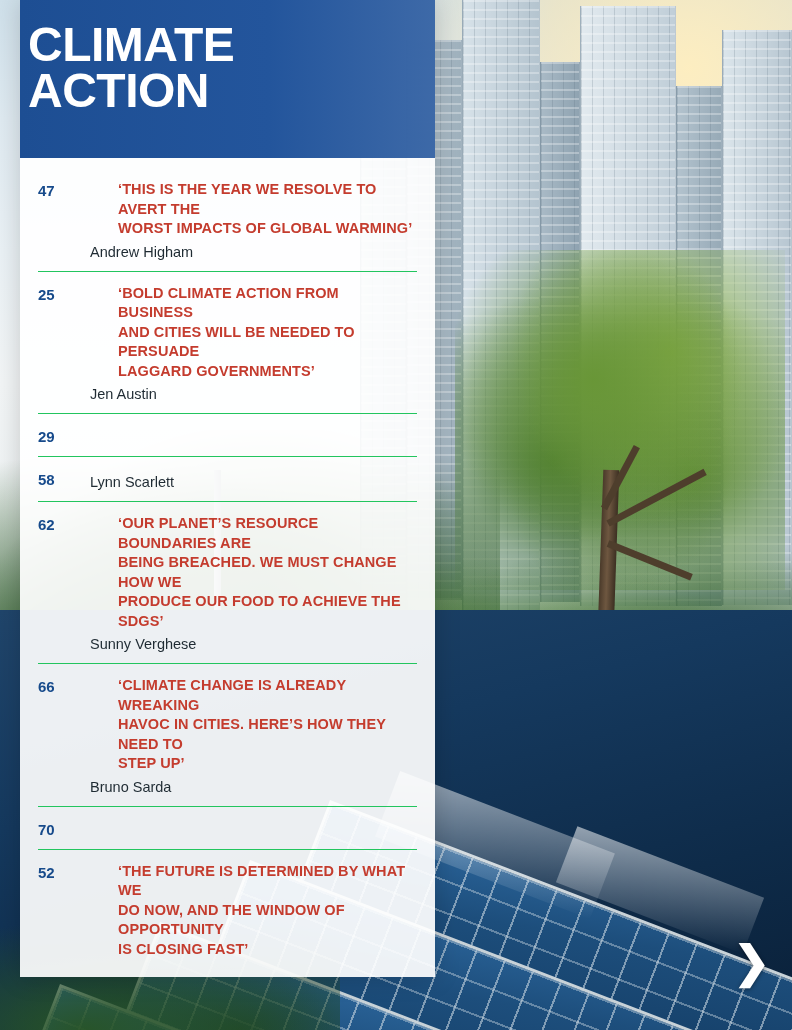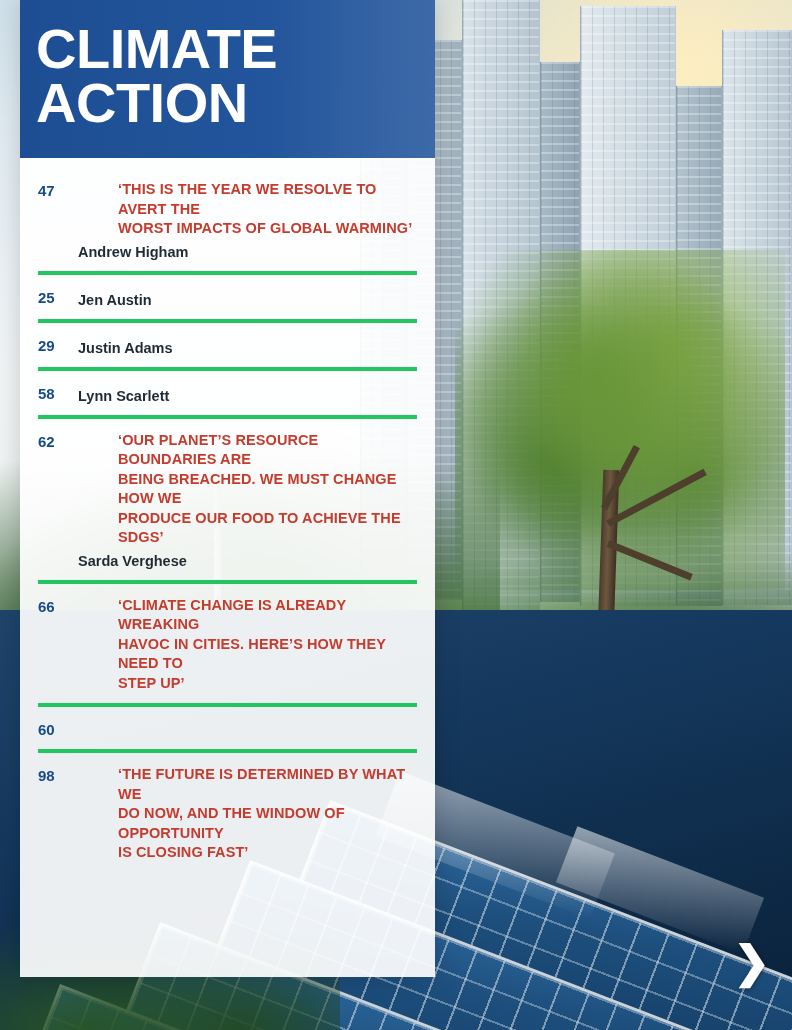--- a/index.html
+++ b/index.html
@@ -178,44 +178,44 @@
   .header-block {
     position: absolute;
     left: 20px; top: 0px;
     width: 415px;
     height: 158px;
     background: #1b4b8f;
     background: linear-gradient(to right, #1d4e93 0%, #23559c 60%, rgba(35,85,156,0.88) 100%);
   }
   .header-title {
     position: absolute;
-    left: 16px; top: 22px;
+    left: 8px; top: 22px;
     color: #ffffff;
     font-weight: bold;
-    font-size: 56px;
+    font-size: 48px;
     line-height: 0.96;
     letter-spacing: -0.5px;
     font-stretch: condensed;
     text-transform: uppercase;
     white-space: pre-line;
   }
 
   
   .toc {
     position: absolute;
     left: 20px;
     top: 158px;
     width: 415px;
     padding: 10px 18px 0 18px;
   }
   .toc-item {
     display: flex;
     align-items: flex-start;
     padding: 12px 0 10px 0;
-    border-bottom: 4px solid #22c55e;
+    border-bottom: 1px solid #22c55e;
   }
   .toc-item:last-child { border-bottom: none; }
   .toc-page {
     flex: 0 0 40px;
     color: #164a8b;
     font-weight: bold;
     font-size: 15px;
     line-height: 19px;
     padding-top: 1px;
   }
@@ -229,21 +229,22 @@
     letter-spacing: 0.1px;
     text-transform: uppercase;
     white-space: pre-line;
     margin-left: 40px;
   }
   .toc-author {
     margin-top: 4px;
     color: #1f2b33;
     font-size: 14.5px;
     line-height: 18px;
-    font-weight: bold;
+    font-weight: normal;
+    margin-left: 12px;
   }
 
   
   .chevron {
     position: absolute;
     right: 22px; bottom: 46px;
     color: #ffffff;
     font-size: 44px;
     line-height: 44px;
     font-weight: bold;
@@ -310,63 +311,66 @@
       <div class="toc-body">
         <div class="toc-title">‘THIS IS THE YEAR WE RESOLVE TO AVERT THE
  WORST IMPACTS OF GLOBAL WARMING’</div>
         <div class="toc-author">Andrew Higham</div>
       </div>
     </div>
 
     <div class="toc-item">
       <div class="toc-page">25</div>
       <div class="toc-body">
+        <div class="toc-title">‘BOLD CLIMATE ACTION FROM BUSINESS
+AND CITIES WILL BE NEEDED TO PERSUADE
+LAGGARD GOVERNMENTS’</div>
         <div class="toc-author">Jen Austin</div>
       </div>
     </div>
 
     <div class="toc-item">
       <div class="toc-page">29</div>
       <div class="toc-body">
-        <div class="toc-author">Justin Adams</div>
       </div>
     </div>
 
     <div class="toc-item">
       <div class="toc-page">58</div>
       <div class="toc-body">
         <div class="toc-author">Lynn Scarlett</div>
       </div>
     </div>
 
     <div class="toc-item">
       <div class="toc-page">62</div>
       <div class="toc-body">
         <div class="toc-title">‘OUR PLANET’S RESOURCE BOUNDARIES ARE
 BEING BREACHED. WE MUST CHANGE HOW WE
 PRODUCE OUR FOOD TO ACHIEVE THE SDGs’</div>
-        <div class="toc-author">Sarda Verghese</div>
+        <div class="toc-author">Sunny Verghese</div>
       </div>
     </div>
 
     <div class="toc-item">
       <div class="toc-page">66</div>
       <div class="toc-body">
         <div class="toc-title">‘CLIMATE CHANGE IS ALREADY WREAKING
 HAVOC IN CITIES. HERE’S HOW THEY NEED TO
 STEP UP’</div>
-      </div>
-    </div>
-
-    <div class="toc-item">
-      <div class="toc-page">60</div>
-    </div>
-
-    <div class="toc-item">
-      <div class="toc-page">98</div>
+        <div class="toc-author">Bruno Sarda</div>
+      </div>
+    </div>
+
+    <div class="toc-item">
+      <div class="toc-page">70</div>
+    </div>
+
+    <div class="toc-item">
+      <div class="toc-page">52</div>
       <div class="toc-body">
         <div class="toc-title">‘THE FUTURE IS DETERMINED BY WHAT WE
 DO NOW, AND THE WINDOW OF OPPORTUNITY
 IS CLOSING FAST’</div>
       </div>
     </div>
 
   </div>
 
   <div class="chevron">❯</div>

